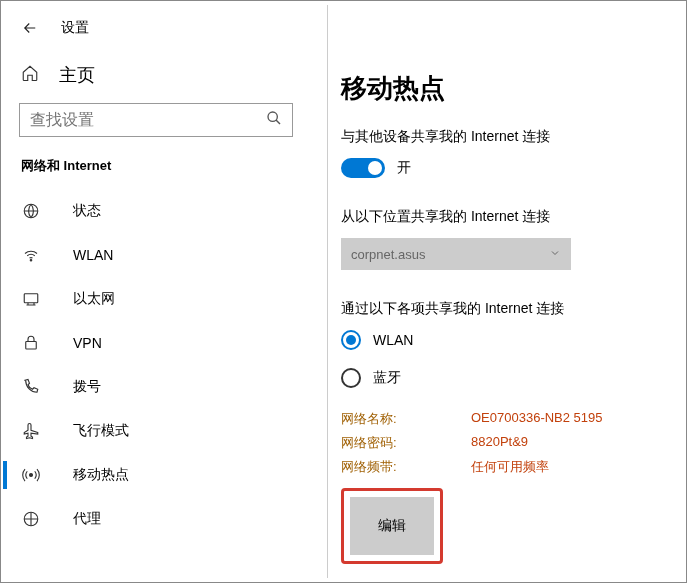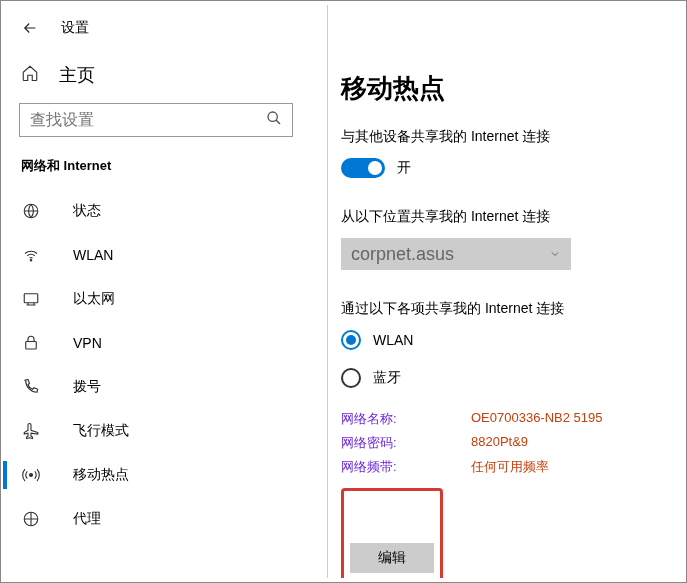--- a/index.html
+++ b/index.html
@@ -29,36 +29,36 @@
 
 .content { flex: 1; padding: 24px 18px 0 30px; overflow: hidden; }
 .page-title { font-size: 26px; font-weight: 600; margin-bottom: 22px; }
 .sub-label { font-size: 14px; margin-bottom: 12px; }
 
 .toggle-row { display: flex; align-items: center; gap: 12px; margin-bottom: 30px; }
 .toggle { width: 44px; height: 20px; border-radius: 10px; background: #0078d4; position: relative; cursor: pointer; }
 .toggle .knob { position: absolute; right: 3px; top: 3px; width: 14px; height: 14px; border-radius: 50%; background: #fff; }
 .toggle-text { font-size: 14px; }
 
-.select-box { width: 230px; height: 32px; background: #ccc; display: flex; align-items: center; justify-content: space-between; padding: 0 10px; color: #666; font-size: 18px; margin-bottom: 30px; }
+.select-box { width: 230px; height: 32px; background: #ccc; display: flex; align-items: center; justify-content: space-between; padding: 0 10px; color: #666; font-size: 13px; margin-bottom: 30px; }
 
 .radio-group { margin-bottom: 22px; }
 .radio-row { display: flex; align-items: center; gap: 12px; margin-bottom: 18px; cursor: pointer; }
 .radio { width: 20px; height: 20px; border: 2px solid #333; border-radius: 50%; display: flex; align-items: center; justify-content: center; }
 .radio.checked { border-color: #0078d4; }
 .radio.checked::after { content: ""; width: 10px; height: 10px; background: #0078d4; border-radius: 50%; }
 .radio-label { font-size: 14px; }
 
 .info-table { font-size: 13px; }
 .info-row { display: flex; margin-bottom: 6px; }
-.info-key { width: 130px; color: #6d28d9; }
+.info-key { width: 130px; color: #a16207; }
 .info-val { color: #c2410c; }
 
 .edit-wrap { border: 3px solid #d43a2f; border-radius: 4px; display: inline-block; padding: 6px; margin-top: 6px; }
-.edit-btn { background: #ccc; border: none; padding: 6px 28px; font-size: 14px; cursor: pointer; margin-top: 46px; }
+.edit-btn { background: #ccc; border: none; padding: 20px 28px; font-size: 14px; cursor: pointer; }
 
 .connected { font-size: 20px; margin-top: 24px; }
 </style>
 </head>
 <body>
 
 <div class="header">
   <div class="back-btn">
     <svg width="18" height="18" viewBox="0 0 24 24" fill="none" stroke="#222" stroke-width="1.5">
         <path d="M19 12H5M11 18l-6-6 6-6"></path>

